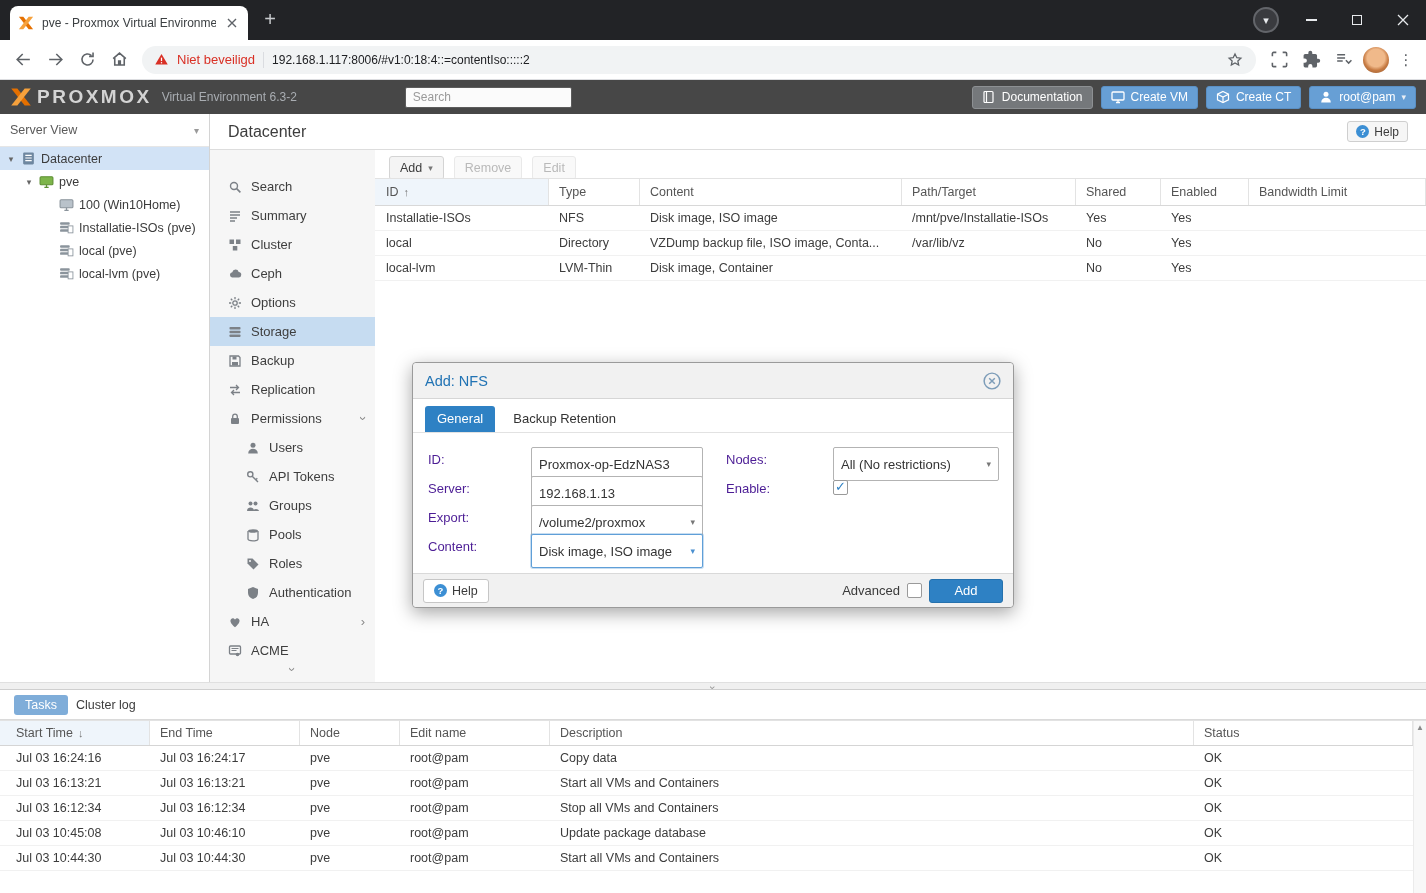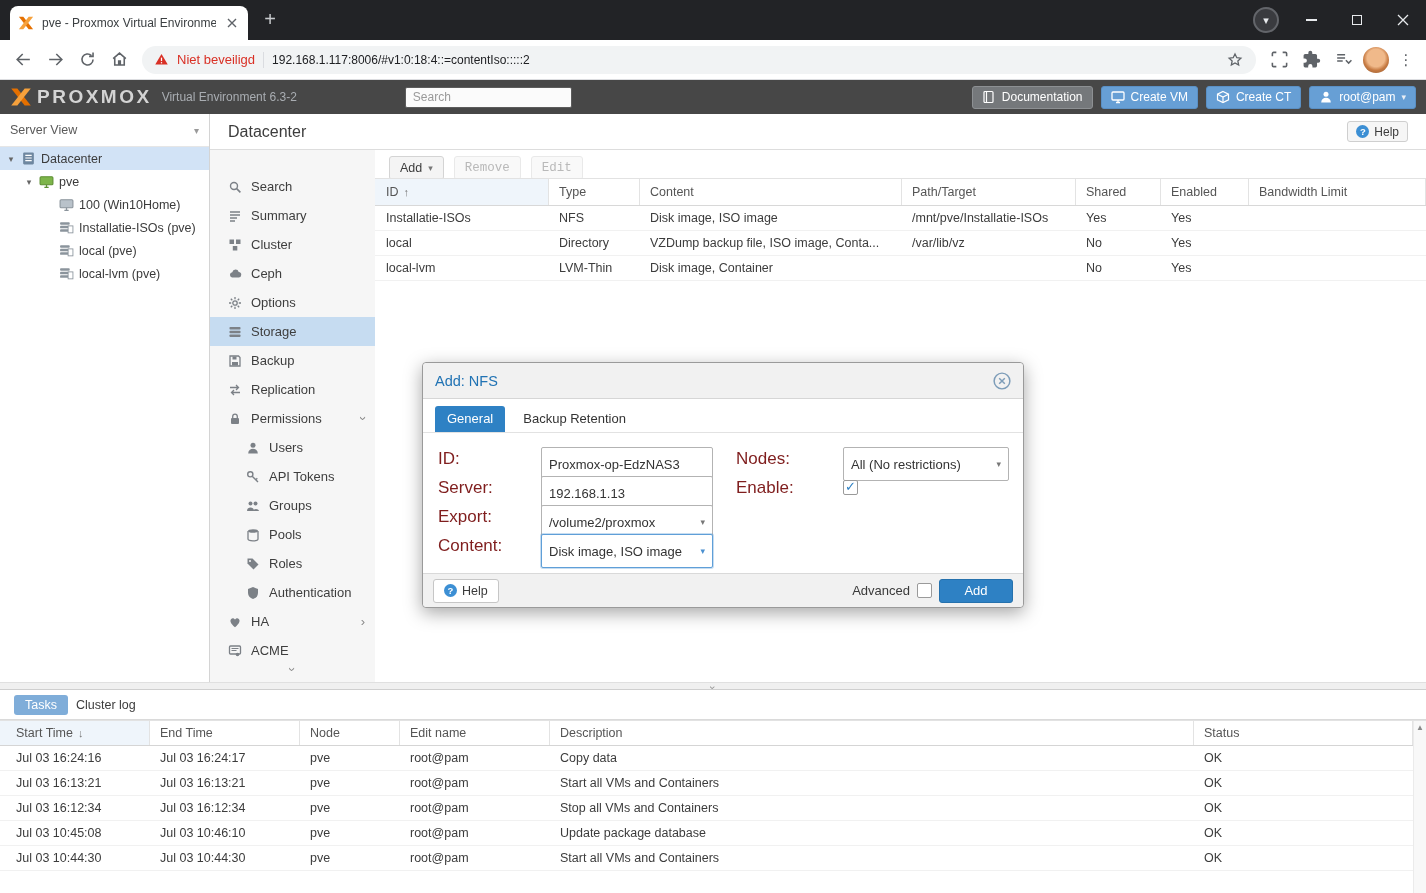--- a/index.html
+++ b/index.html
@@ -99,21 +99,21 @@
   .nav-chev { margin-left:auto; color:#8a8a8a; font-size:13px; line-height:1; }
   .nav-chev.down { transform:rotate(90deg); }
   .nav-more { position:absolute; bottom:4px; left:0; right:0; text-align:center; color:#8f8f8f; }
   .nav-more span { display:inline-block; transform:rotate(90deg); font-size:13px; }
 
   
   .content { position:absolute; top:150px; left:375px; right:0; bottom:211px; background:#fff; }
   .toolbar { position:absolute; top:6px; left:14px; display:flex; gap:10px; }
   .tbtn { height:24px; padding:0 10px; display:flex; align-items:center; gap:6px; font-size:12.5px; border-radius:3px; }
   .tbtn.enabled { background:#f4f4f4; border:1px solid #d4d4d4; color:#3c3c3c; }
-  .tbtn.disabled { background:#f9f9f9; border:1px solid #e9e9e9; color:#b9b9b9;font-family:Liberation Mono, monospace; }
+  .tbtn.disabled { background:#f9f9f9; border:1px solid #e9e9e9; color:#b9b9b9; }
   .tb-caret { font-size:9px; color:#777; }
   #storage-grid { position:absolute; top:28px; left:0; right:0; }
   .g-header { display:flex; height:28px; border-top:1px solid #e2e2e2; border-bottom:1px solid #d8d8d8; background:#fff; }
   .g-hcell { font-size:12.5px; color:#555; display:flex; align-items:center; padding:0 10px;
              border-right:1px solid #e3e3e3; overflow:hidden; white-space:nowrap; }
   .g-hcell.sorted { background:#eff5fb; }
   .sort-arrow { margin-left:5px; color:#777; font-size:11px; }
   .g-row { display:flex; height:25px; border-bottom:1px solid #f1f1f1; }
   .g-cell { font-size:12.5px; color:#3c3c3c; display:flex; align-items:center; padding:0 10px;
             overflow:hidden; white-space:nowrap; }
@@ -128,32 +128,32 @@
   .task-tabs { height:30px; display:flex; align-items:center; padding:0 14px; gap:8px; border-bottom:1px solid #dadada; }
   .ttab { font-size:12.5px; color:#3c3c3c; }
   .ttab.active { background:#7fadd9; color:#fff; padding:3px 11px; border-radius:3px; }
   .t-header { display:flex; height:26px; border-bottom:1px solid #d5d5d5; background:#fff; }
   .tscroll { position:absolute; right:0; top:31px; bottom:0; width:13px; background:#f8f8f8; border-left:1px solid #ebebeb; }
   .tscroll .up { color:#8a8a8a; font-size:8px; text-align:center; line-height:14px; display:block; }
   .tscroll .thumb { margin:2px auto 0; width:7px; height:58px; background:#cfcfcf; border-radius:4px; }
 
   
   .dialog { position:absolute; left:412px; top:362px; width:602px; height:246px; background:#fff;
-            border:1px solid #9a9a9a; border-radius:4px; box-shadow:0 5px 18px rgba(0,0,0,0.35); z-index:50;margin-left:10px; }
+            border:1px solid #9a9a9a; border-radius:4px; box-shadow:0 5px 18px rgba(0,0,0,0.35); z-index:50; }
   .dlg-header { height:36px; background:#f1f1f1; border-bottom:1px solid #d6d6d6; border-radius:4px 4px 0 0;
                 display:flex; align-items:center; padding:0 12px; }
   .dlg-title { font-size:14.5px; color:#2173b4; }
   .dlg-close { margin-left:auto; width:18px; height:18px; color:#7c9cb8; }
   .dlg-close svg { width:100%; height:100%; display:block; }
   .dlg-tabs { height:34px; display:flex; align-items:flex-end; gap:6px; padding:0 12px; border-bottom:1px solid #e2e2e2; }
   .dtab { font-size:13px; padding:5px 12px 6px; color:#333; border-radius:3px 3px 0 0; }
   .dtab.active { background:#2e81c4; color:#fff; }
   .dlg-body { position:relative; height:142px; }
   .frow { position:absolute; height:24px; display:flex; align-items:center; }
-  .flabel { font-size:17px; color:#7f1d1d; }
+  .flabel { font-size:13px; color:#4c1d95; }
   .fctl { width:172px; height:34px; border:1px solid #b3b3b3; border-radius:2px; font-size:13px;
           color:#333; padding:0 7px; background:#fff; outline:none; font-family:inherit; }
   .fselect { display:flex; align-items:center; gap:4px; }
   .fselect .sel-text { flex:1; overflow:hidden; white-space:nowrap; }
   .sel-caret { font-size:9px; color:#777; flex:none; }
   .fselect.focused { border-color:#5f9fd8; box-shadow:0 0 0 1px rgba(95,159,216,0.35); }
   .fselect.focused .sel-caret { color:#4a90d0; }
   .checkbox { width:15px; height:15px; border:1px solid #9a9a9a; border-radius:2px; background:#fff; position:relative; }
   .checkbox.checked::after { content:"\2713"; color:#2e81c4; font-size:13px; font-weight:bold;
                              position:absolute; left:1px; top:-2px; }

